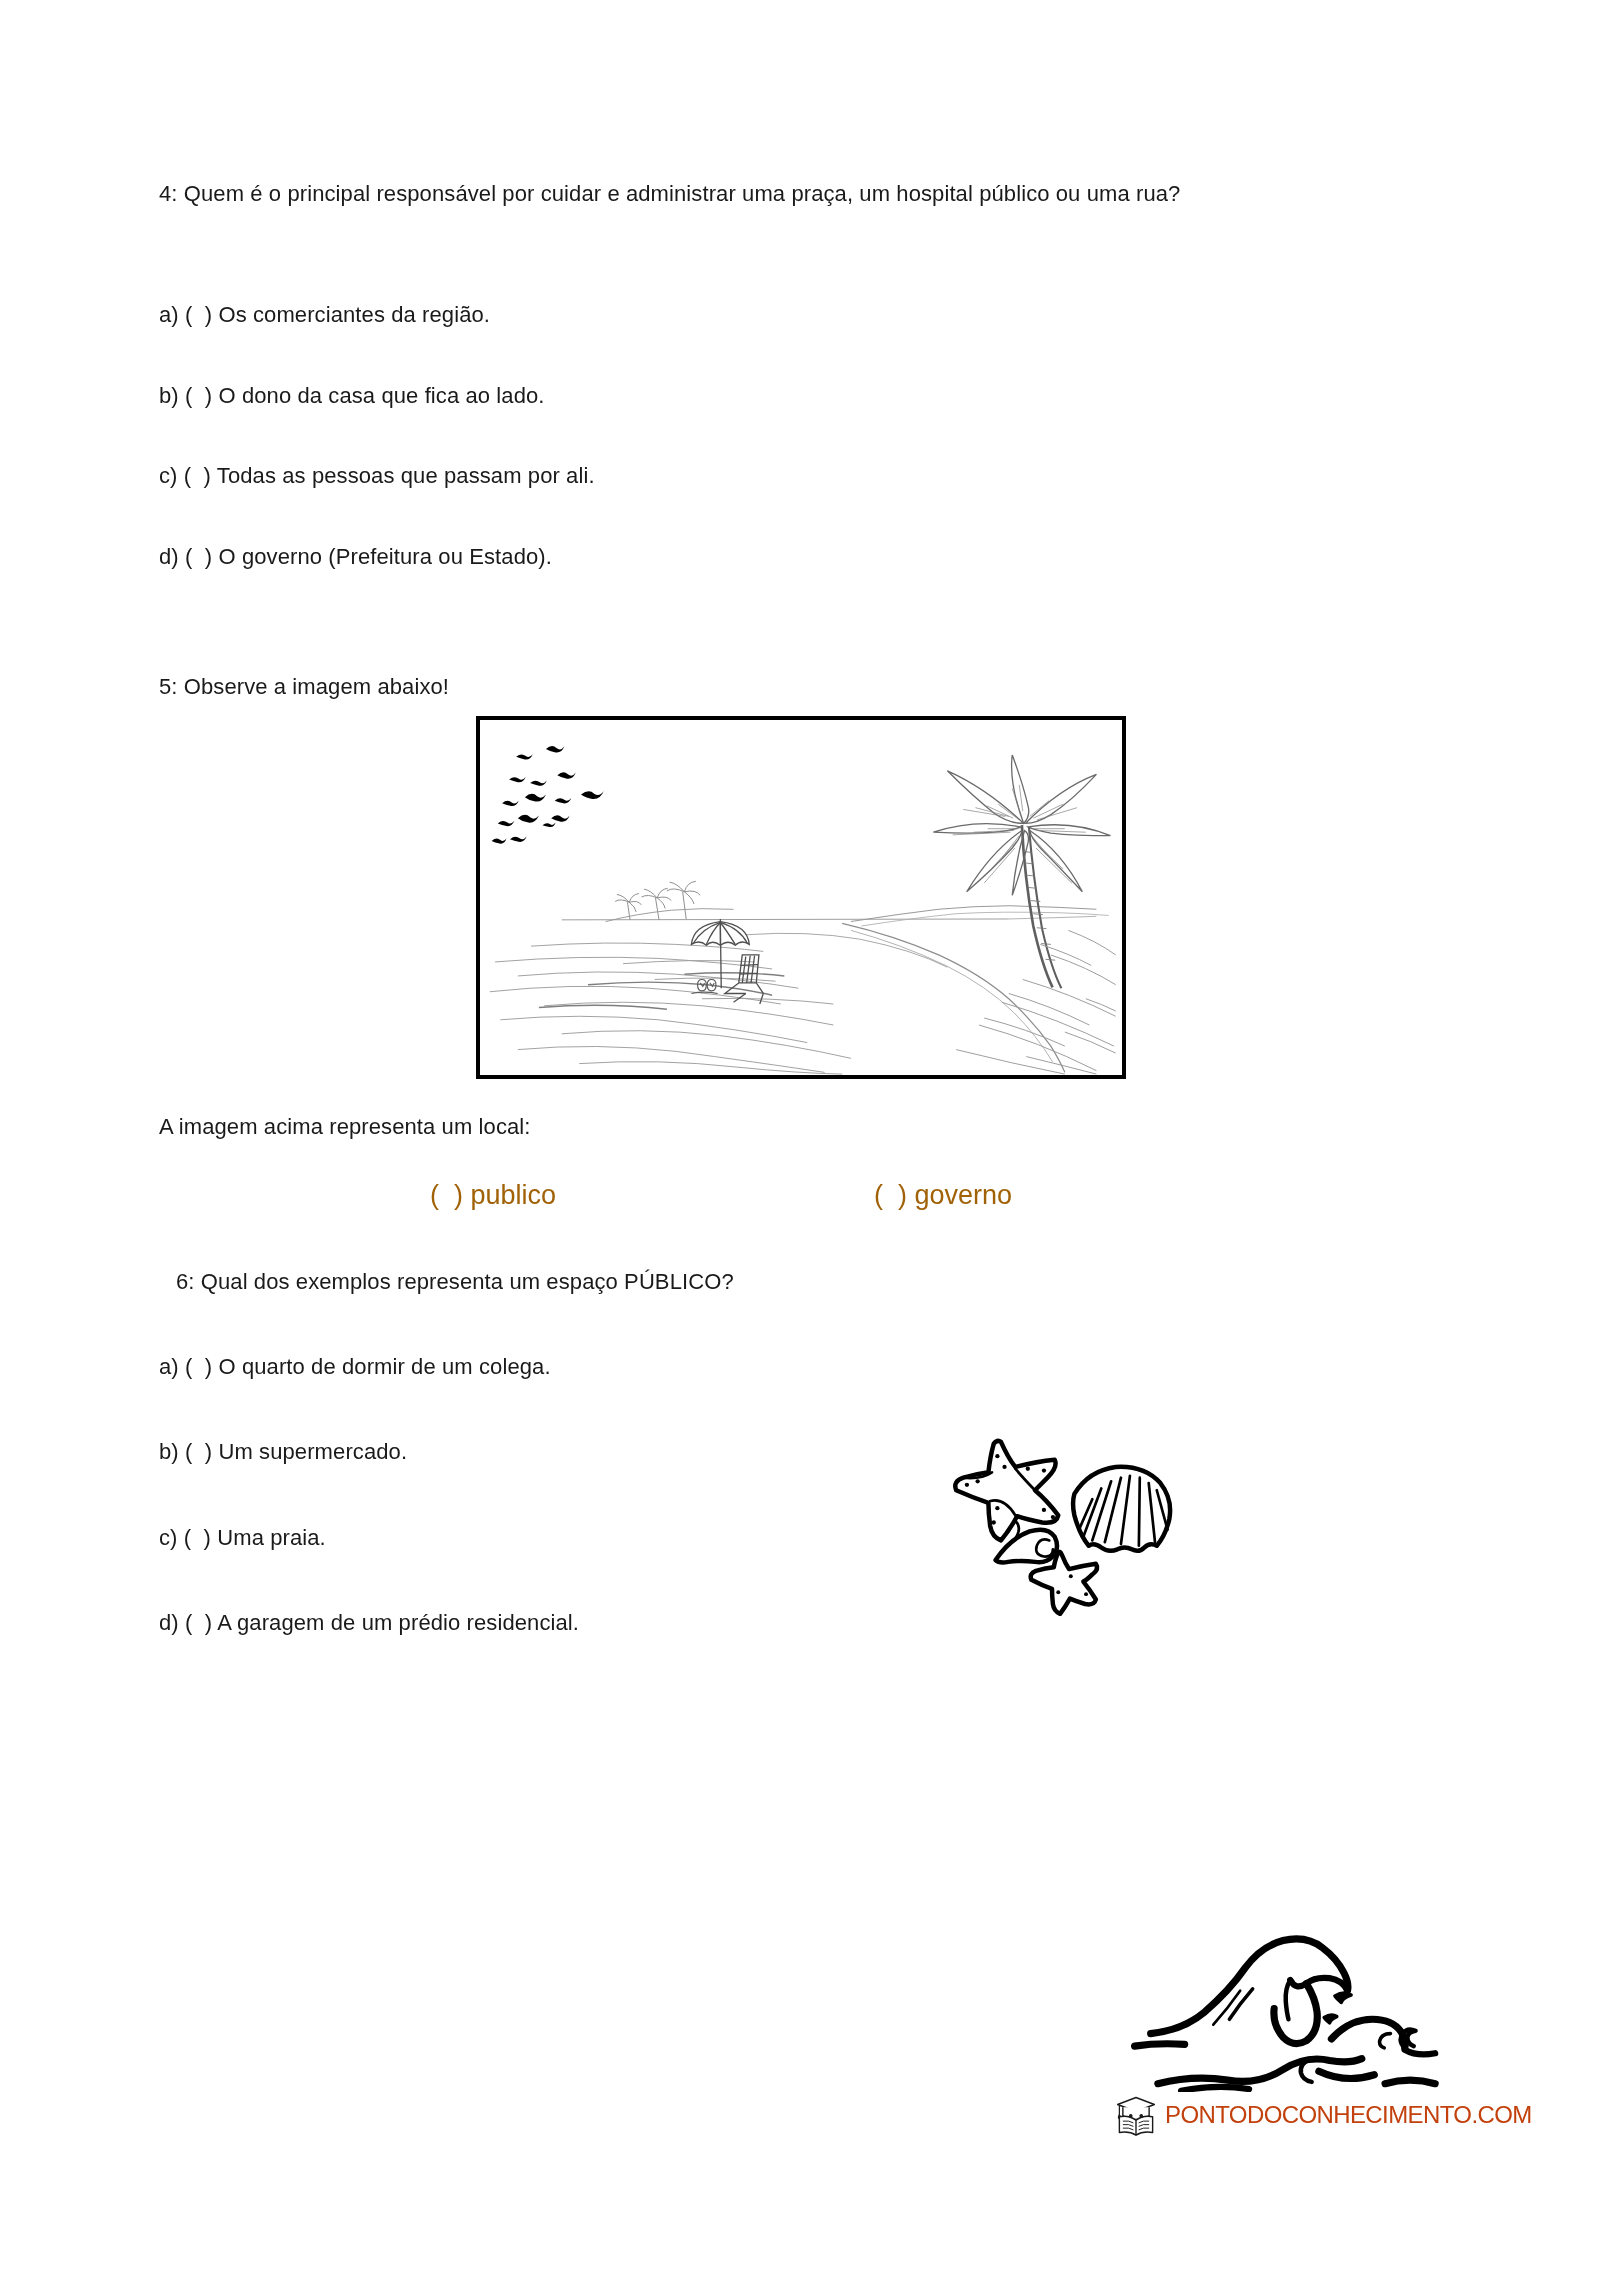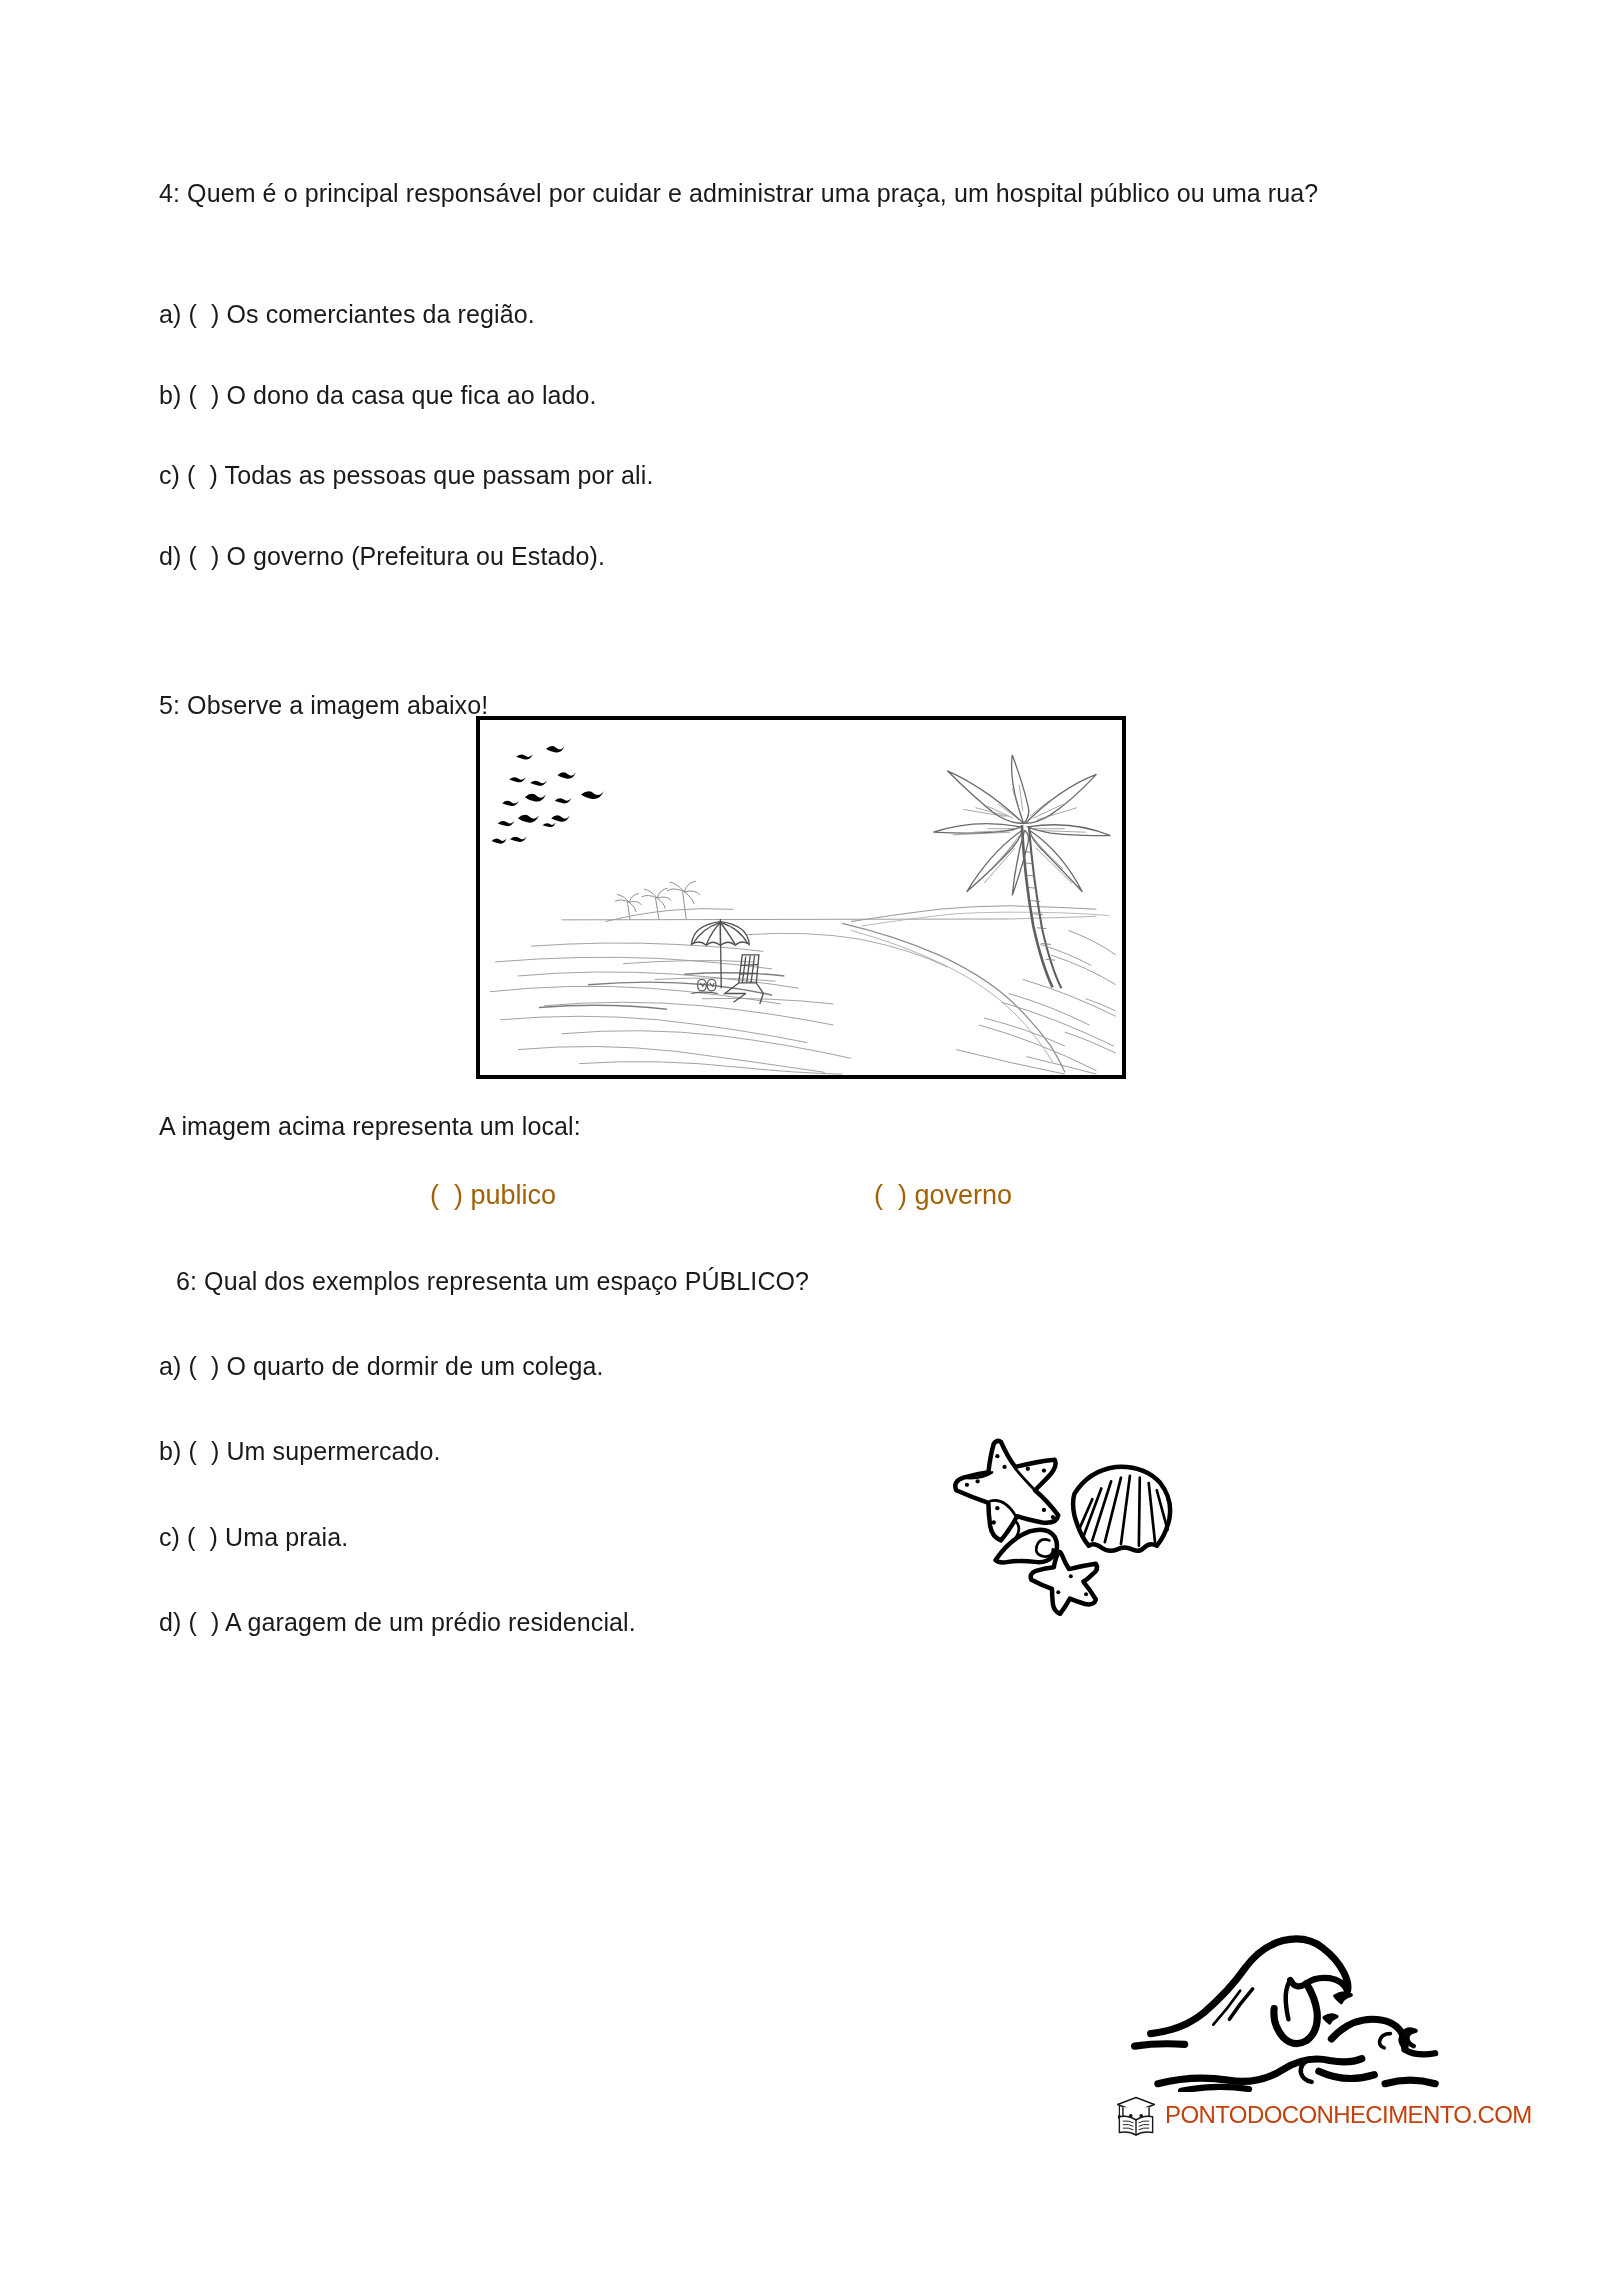--- a/index.html
+++ b/index.html
@@ -19,21 +19,21 @@
   .page {
     position: absolute;
     inset: 0;
     background: #ffffff;
   }
 
   
   .qline {
     position: absolute;
     left: 159px;
-    font-size: 25px;
+    font-size: 22px;
     line-height: 47px;
     color: #1a1a1a;
     white-space: pre-wrap;
     letter-spacing: 0.1px;
   }
   .qline.question {
     width: 1308px;
   }
 
   
@@ -109,21 +109,21 @@
 
 <div class="page">
 
   <div class="qline question" style="top:170px;">4: Quem é o principal responsável por cuidar e administrar uma praça, um hospital público ou uma rua?</div>
 
   <div class="qline" style="top:291px;">a) (  ) Os comerciantes da região.</div>
   <div class="qline" style="top:372px;">b) (  ) O dono da casa que fica ao lado.</div>
   <div class="qline" style="top:533px;">d) (  ) O governo (Prefeitura ou Estado).</div>
   <div class="qline" style="top:452px;">c) (  ) Todas as pessoas que passam por ali.</div>
 
-  <div class="qline" style="top:682px;">5: Observe a imagem abaixo!</div>
+  <div class="qline" style="top:663px;">5: Observe a imagem abaixo!</div>
 
   <div class="figure-frame">
     <svg viewBox="0 0 726 405" xmlns="http://www.w3.org/2000/svg">
       <rect x="0" y="0" width="726" height="405" fill="#ffffff"></rect>
 
       <g fill="#000000">
         <path d="M38 42 q6 -5 11 -1 q4 3 8 -2 q-3 7 -9 6 q-5 -1 -10 -3z"></path>
         <path d="M72 33 q7 -6 12 -1 q5 4 9 -2 q-3 8 -10 7 q-6 -1 -11 -4z"></path>
         <path d="M30 68 q6 -5 11 -1 q4 3 8 -2 q-3 7 -9 6 q-5 -1 -10 -3z"></path>
         <path d="M54 72 q6 -5 11 -1 q4 3 8 -2 q-3 7 -9 6 q-5 -1 -10 -3z"></path>

